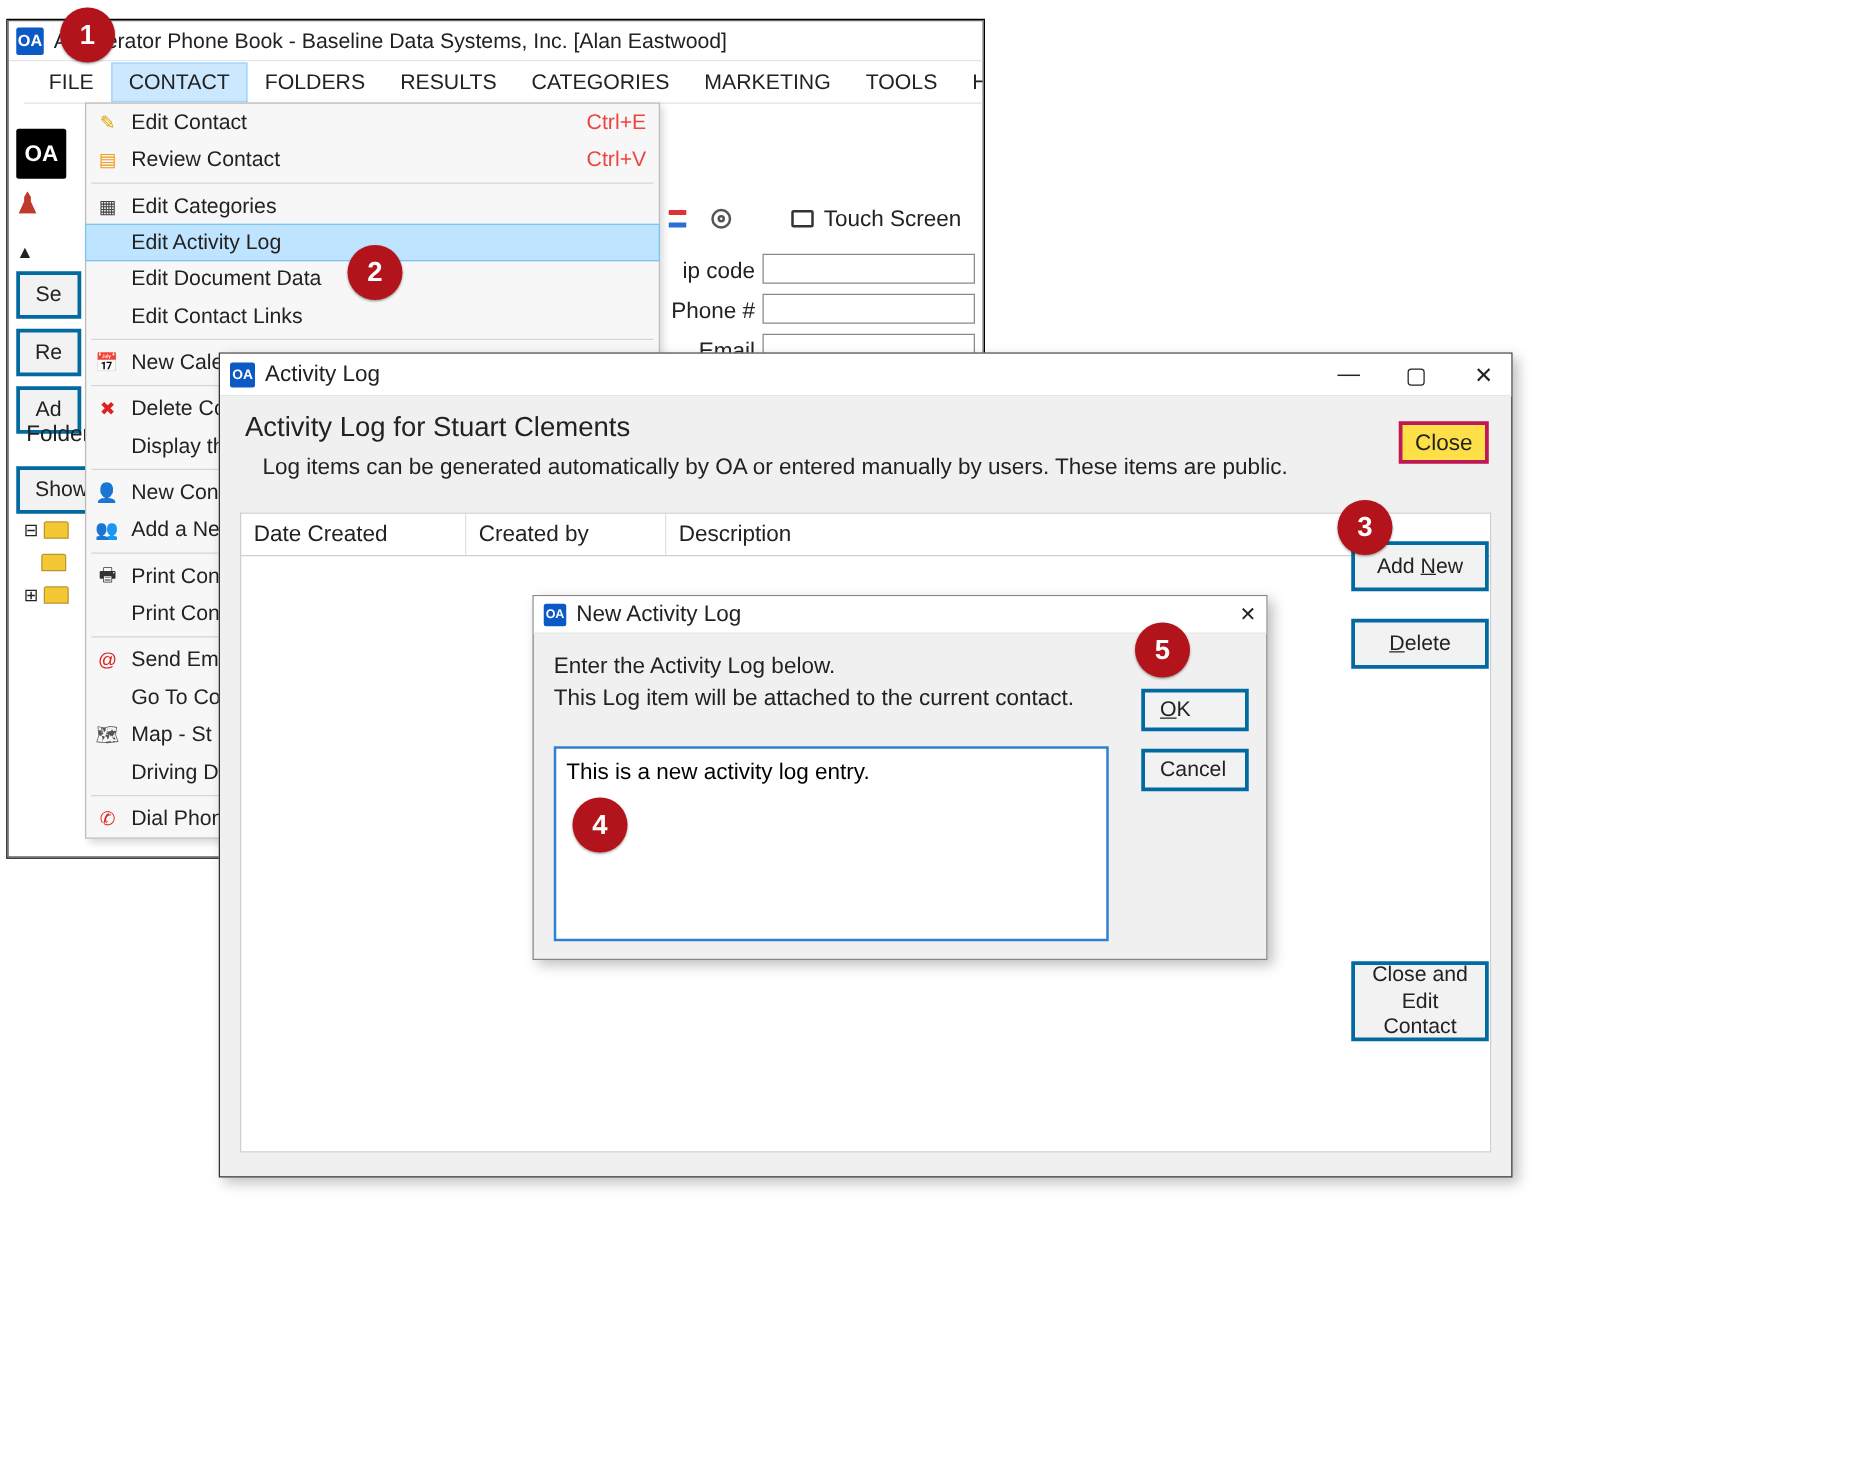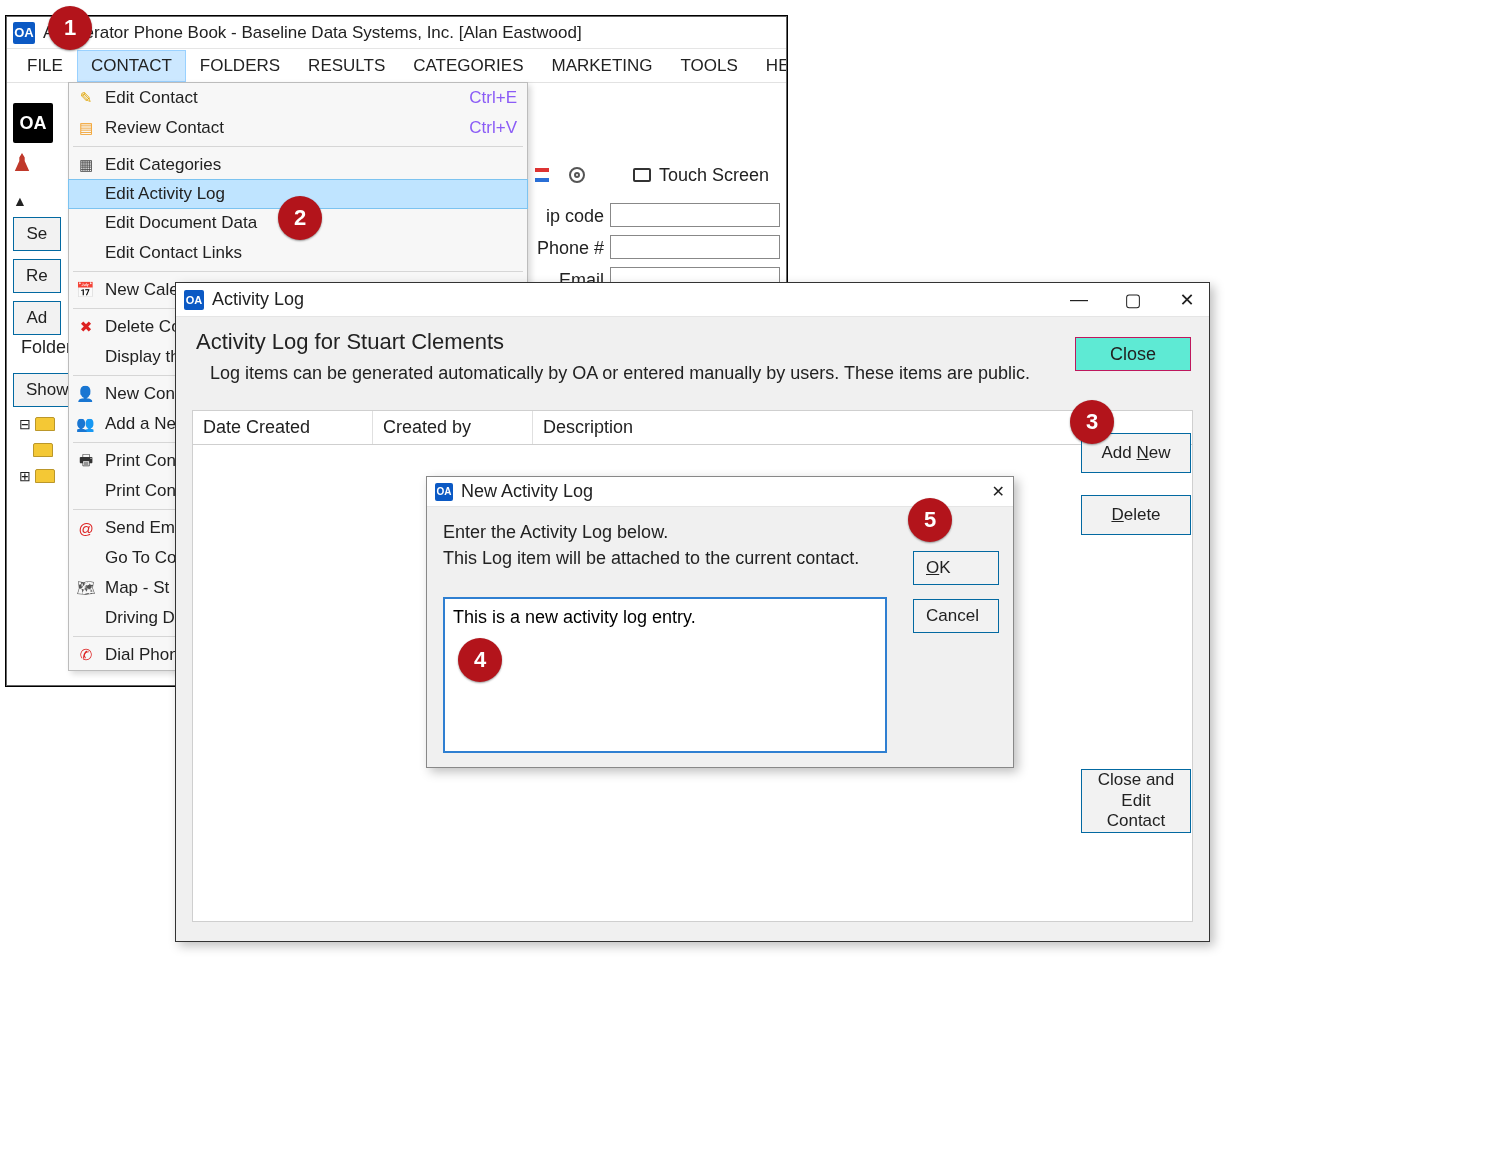--- a/index.html
+++ b/index.html
@@ -38,20 +38,21 @@
     color:#fff; font-size:13px; font-weight:700;
     display:flex; align-items:center; justify-content:center;
     border-radius:2px; margin-right:8px;
   }
   .menubar {
     display:flex; align-items:center;
     height: 34px;
     padding: 0 6px;
     gap: 0;
     border-bottom: 1px solid #e2e2e2;
+    margin-left: 12px;
   }
   .menubar .mi {
     padding: 6px 14px;
     font-size: 17px;
     cursor: default;
     white-space: nowrap;
   }
   .menubar .mi.open {
     background:#cce8ff;
     border: 1px solid #99d1ff;
@@ -77,21 +78,21 @@
   .mini-icon { width:18px; height:18px; display:inline-block; }
   .person-red { background:#c0392b; clip-path: polygon(50% 0, 65% 25%, 65% 45%, 90% 100%, 10% 100%, 35% 45%, 35% 25%); }
   .gear { border:2px solid #555; border-radius:50%; width:16px;height:16px; position:relative;}
   .gear::after{content:"";position:absolute;inset:3px;border:2px solid #555;border-radius:50%;}
 
   .side-buttons {
     position:absolute; left:6px; top:176px;
     display:flex; flex-direction:column; gap:8px;
   }
   .side-buttons .btn, .btn {
-    background:#f2f2f2; border:1px solid #0369a1;
+    background:#f2f2f2; border:3px solid #0369a1;
     padding:6px 12px; font-size:17px;
     min-width:44px; text-align:center;
   }
   .folders-label {
     position:absolute; left:14px; top:320px; font-size:18px;
   }
   .show-btn {
     position:absolute; left:6px; top:356px;
   }
   .tree {
@@ -120,21 +121,21 @@
     height:30px;
     padding: 0 10px 0 36px;
     position:relative;
     font-size:17px;
   }
   .dropdown .dm-row.sel {
     background:#bfe4ff;
     border:1px solid #7cc3f0;
     margin:-1px;
   }
-  .dropdown .dm-row .shortcut { margin-left:auto; color:#8b5cf6; }
+  .dropdown .dm-row .shortcut { margin-left:auto; color:#ef4444; }
   .dropdown .sep { height:1px; background:#d6d6d6; margin:3px 4px; }
   .dropdown .dm-row .ii {
     position:absolute; left:8px; width:18px; height:18px;
     display:flex; align-items:center; justify-content:center;
     font-size:15px;
   }
   .ii.pencil{ color:#e0a400;} .ii.page{color:#f29b1d;}
   .ii.grid{color:#444;} .ii.cal{color:#555;} .ii.x{color:#d22;}
   .ii.person{color:#c0392b;} .ii.persons{color:#111;}
   .ii.print{color:#333;} .ii.at{color:#d22;} .ii.map{color:#555;}
@@ -157,22 +158,22 @@
   .win-controls { margin-left:auto; display:flex; gap:26px; font-size:18px; }
   .win-controls span { width:28px; text-align:center; cursor:default; }
   .log-head {
     padding: 12px 20px 6px 20px;
     position:relative;
   }
   .log-head h2 { margin:0; font-weight:400; font-size:22px; }
   .log-head p { margin:8px 0 0 14px; font-size:18px; }
   .close-top {
     position:absolute; right:18px; top:20px;
-    width:116px; height:34px;
-    background:#5eead4; border:1px solid #be185d;
+    width:72px; height:34px;
+    background:#fde047; border:3px solid #be185d;
     display:flex; align-items:center; justify-content:center;
   }
   .grid-head {
     margin: 20px 16px 0 16px;
     background:#fff;
     border-top:1px solid #cfcfcf;
     border-left:1px solid #cfcfcf;
     border-right:1px solid #cfcfcf;
     height:34px;
     display:flex; align-items:stretch;

